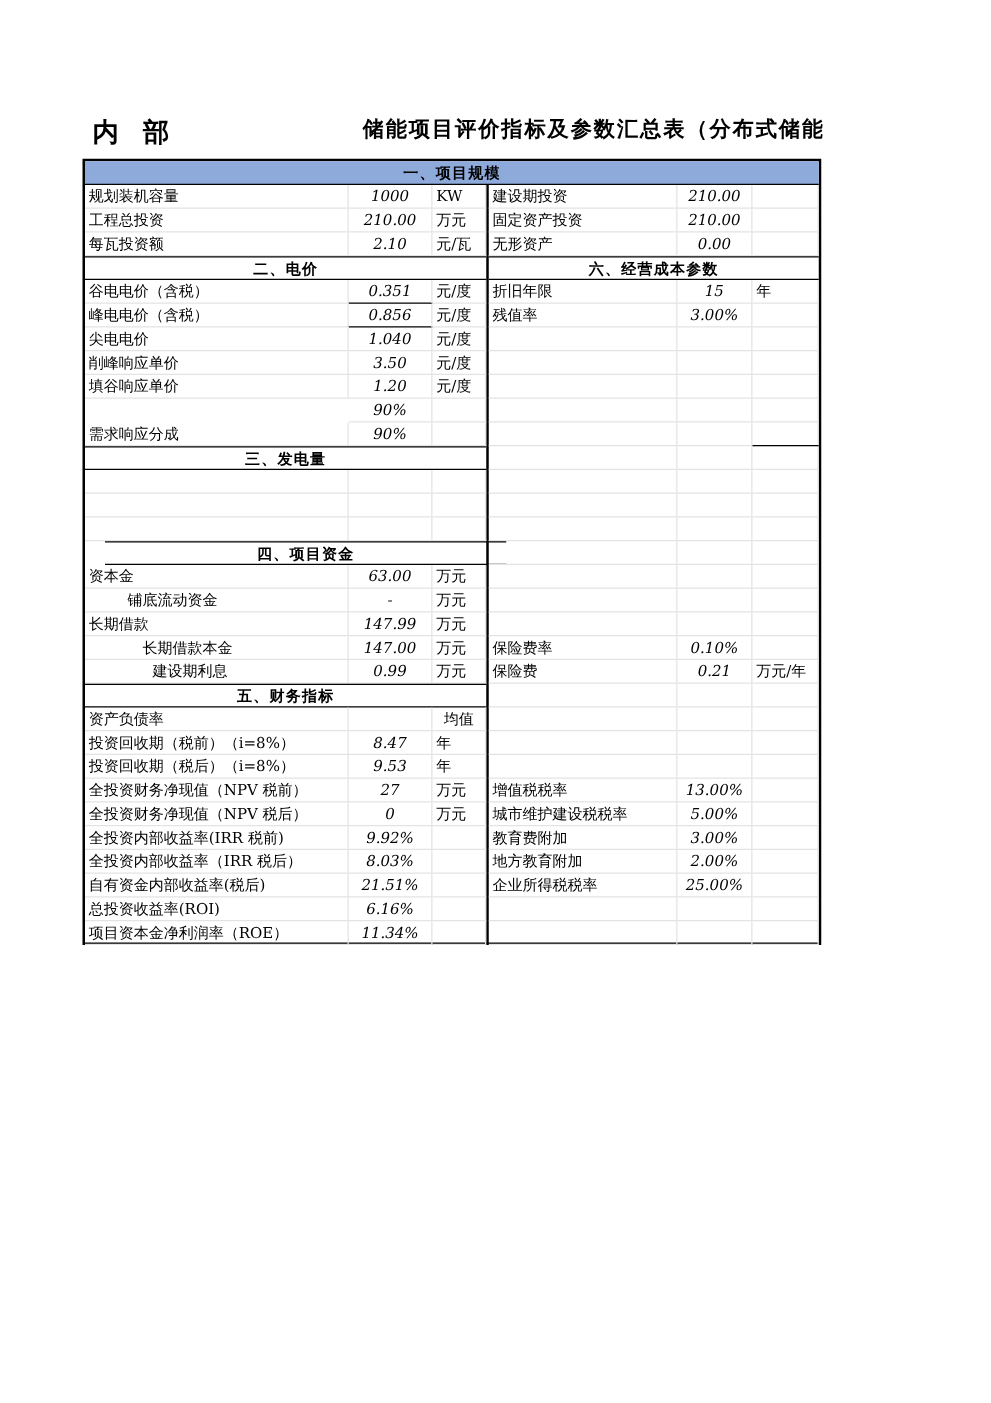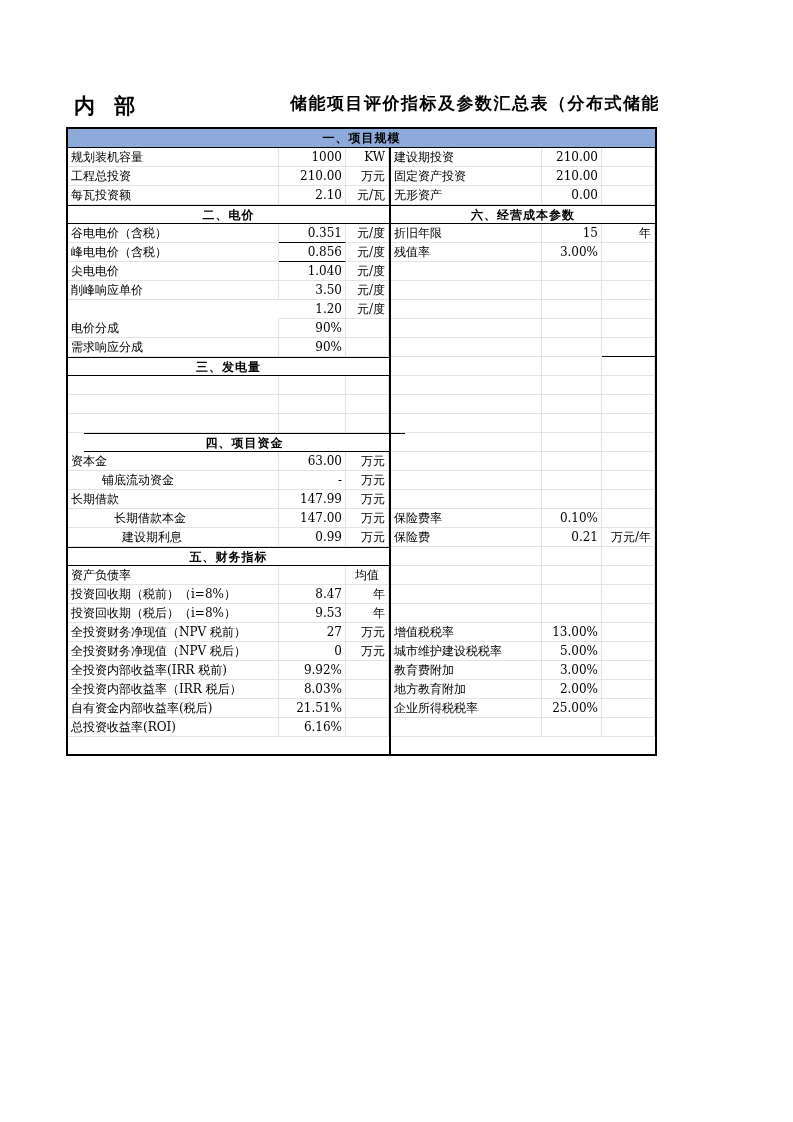--- a/index.html
+++ b/index.html
@@ -8,22 +8,22 @@
   .title-left { position:absolute; left:74px; top:92px; font-family:"DejaVu Sans","Liberation Sans",sans-serif;
                 font-weight:bold; font-size:21px; letter-spacing:6px; }
   .title-main { position:absolute; left:290px; top:92px; font-family:"DejaVu Sans","Liberation Sans",sans-serif;
                 font-weight:bold; font-size:17px; letter-spacing:1.5px; white-space:nowrap; width:368px; overflow:hidden; }
   .sheet { position:absolute; left:66px; top:127px; width:591px; height:629px;
            border:2px solid #000; box-sizing:border-box; }
   .row { position:absolute; left:0; height:19px; box-sizing:border-box; font-size:12px; line-height:19px; }
   .cell { position:absolute; top:0; height:19px; box-sizing:border-box; white-space:nowrap; overflow:hidden;
           border-bottom:1px solid #e3e3e3; border-right:1px solid #e3e3e3; padding:0 3px; }
   .lbl { text-align:left; }
-  .val { text-align:right; }
-  .unit { text-align:right; }
+  .val { text-align:center;font-style:italic; }
+  .unit { text-align:left; }
   .sec { position:absolute; height:19px; box-sizing:border-box; text-align:center; font-weight:bold;
          font-family:"DejaVu Sans","Liberation Sans",sans-serif; font-size:12px; line-height:19px;
          border-top:1px solid #000; border-bottom:1px solid #000; letter-spacing:1px; }
   .sec-head { background:#8eaadb; }
   .divider { position:absolute; left:321px; top:19px; width:2px; height:608px; background:#000; }
   .ul { border-bottom:1px solid #000 !important; }
   .hline { position:absolute; height:1px; background:#000; }
 </style>
 </head>
 <body>
@@ -86,28 +86,28 @@
     </div>
     <div class="row" style="top: 152px; width: 587px;">
       <div class="cell lbl" style="left: 0px; width: 211px;">削峰响应单价</div>
       <div class="cell val" style="left: 211px; width: 67px;">3.50</div>
       <div class="cell unit" style="left: 278px; width: 43px;">元/度</div>
       <div class="cell lbl" style="left: 323px; width: 151px;"></div>
       <div class="cell val" style="left: 474px; width: 60px;"></div>
       <div class="cell unit" style="left: 534px; width: 53px;"></div>
     </div>
     <div class="row" style="top: 171px; width: 587px;">
+      <div class="cell lbl" style="left: 0px; width: 211px;">填谷响应单价</div>
       <div class="cell val" style="left: 211px; width: 67px;">1.20</div>
       <div class="cell unit" style="left: 278px; width: 43px;">元/度</div>
       <div class="cell lbl" style="left: 323px; width: 151px;"></div>
       <div class="cell val" style="left: 474px; width: 60px;"></div>
       <div class="cell unit" style="left: 534px; width: 53px;"></div>
     </div>
     <div class="row" style="top: 190px; width: 587px;">
-      <div class="cell lbl" style="left: 0px; width: 211px;">电价分成</div>
       <div class="cell val" style="left: 211px; width: 67px;">90%</div>
       <div class="cell unit" style="left: 278px; width: 43px;"></div>
       <div class="cell lbl" style="left: 323px; width: 151px;"></div>
       <div class="cell val" style="left: 474px; width: 60px;"></div>
       <div class="cell unit" style="left: 534px; width: 53px;"></div>
     </div>
     <div class="row" style="top: 209px; width: 587px;">
       <div class="cell lbl" style="left: 0px; width: 211px;">需求响应分成</div>
       <div class="cell val" style="left: 211px; width: 67px;">90%</div>
       <div class="cell unit" style="left: 278px; width: 43px;"></div>
@@ -262,14 +262,22 @@
       <div class="cell unit" style="left: 534px; width: 53px;"></div>
     </div>
     <div class="row" style="top: 589px; width: 587px;">
       <div class="cell lbl" style="left: 0px; width: 211px;">总投资收益率(ROI)</div>
       <div class="cell val" style="left: 211px; width: 67px;">6.16%</div>
       <div class="cell unit" style="left: 278px; width: 43px;"></div>
       <div class="cell lbl" style="left: 323px; width: 151px;"></div>
       <div class="cell val" style="left: 474px; width: 60px;"></div>
       <div class="cell unit" style="left: 534px; width: 53px;"></div>
     </div>
+    <div class="row" style="top: 608px; width: 587px;">
+      <div class="cell lbl" style="left: 0px; width: 211px;">项目资本金净利润率（ROE）</div>
+      <div class="cell val" style="left: 211px; width: 67px;">11.34%</div>
+      <div class="cell unit" style="left: 278px; width: 43px;"></div>
+      <div class="cell lbl" style="left: 323px; width: 151px;"></div>
+      <div class="cell val" style="left: 474px; width: 60px;"></div>
+      <div class="cell unit" style="left: 534px; width: 53px;"></div>
+    </div>
     <div class="hline" style="left: 534px; width: 53px; top: 227px;"></div>
   </div>
 
 </body></html>

